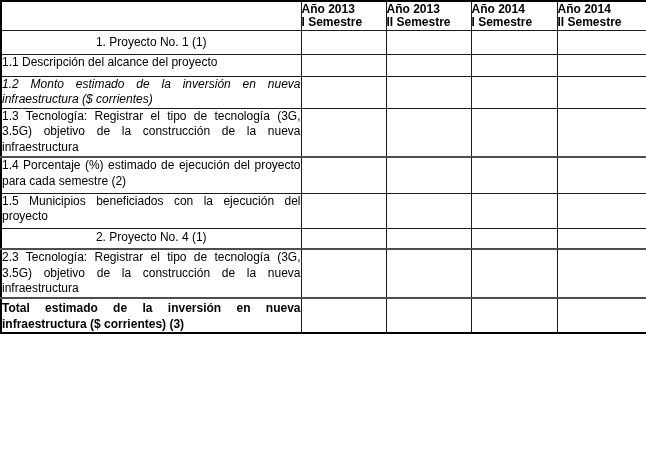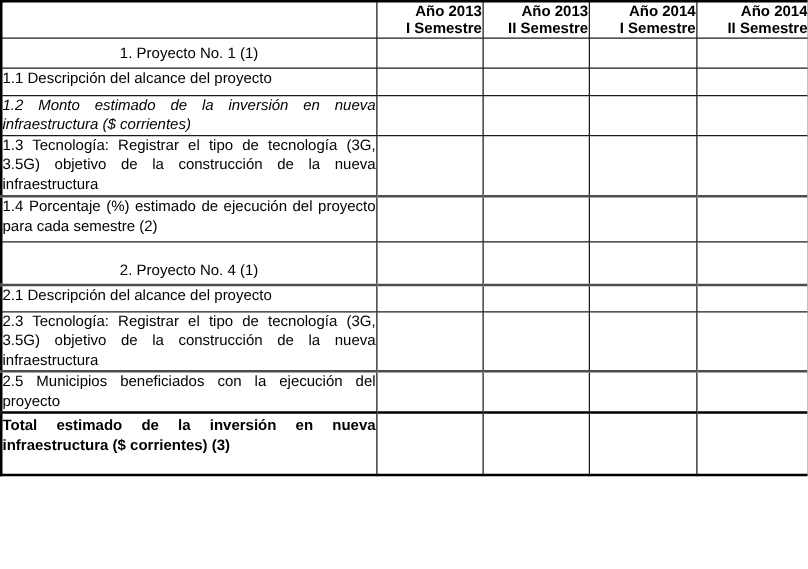--- a/index.html
+++ b/index.html
@@ -29,21 +29,21 @@
     background: #ffffff;
   }
   table.doc-table {
     border: 2px solid #000000;
   }
   
   thead tr { height: 29px; }
   thead th {
     border-bottom: 2px solid #4d4d4d;
     font-weight: bold;
-    text-align: right;
+    text-align: left;
     vertical-align: middle;
     line-height: 13px;
     padding: 1px 0 2px 0;
   }
   
   tbody tr:nth-child(1)  { height: 24px; }
   tbody tr:nth-child(2)  { height: 22px; padding-left: 16px; }
   tbody tr:nth-child(3)  { height: 32px; font-style: italic; }
   tbody tr:nth-child(4)  { height: 49px; border-radius: 18px; }
   tbody tr:nth-child(5)  { height: 36px; }
@@ -141,43 +141,36 @@
       <td></td>
       <td></td>
     </tr>
     <tr>
       <td class="label">1.4 Porcentaje (%) estimado de ejecución del proyecto para cada semestre (2)</td>
       <td></td>
       <td></td>
       <td></td>
       <td></td>
     </tr>
+    <tr>
+      <td class="label">1.5 Municipios beneficiados con la ejecución del proyecto</td>
+      <td></td>
+      <td></td>
+      <td></td>
+      <td></td>
+    </tr>
     <tr class="r-section r-thick">
       <td class="label">2. Proyecto No. 4 (1)</td>
       <td></td>
       <td></td>
       <td></td>
       <td></td>
     </tr>
-    <tr>
-      <td class="label">2.1 Descripción del alcance del proyecto</td>
-      <td></td>
-      <td></td>
-      <td></td>
-      <td></td>
-    </tr>
     <tr class="r-thick">
       <td class="label">2.3 Tecnología: Registrar el tipo de tecnología (3G, 3.5G) objetivo de la construcción de la nueva infraestructura</td>
-      <td></td>
-      <td></td>
-      <td></td>
-      <td></td>
-    </tr>
-    <tr>
-      <td class="label">2.5 Municipios beneficiados con la ejecución del proyecto</td>
       <td></td>
       <td></td>
       <td></td>
       <td></td>
     </tr>
     <tr class="r-total">
       <td class="label">Total estimado de la inversión en nueva infraestructura ($ corrientes) (3)</td>
       <td></td>
       <td></td>
       <td></td>

